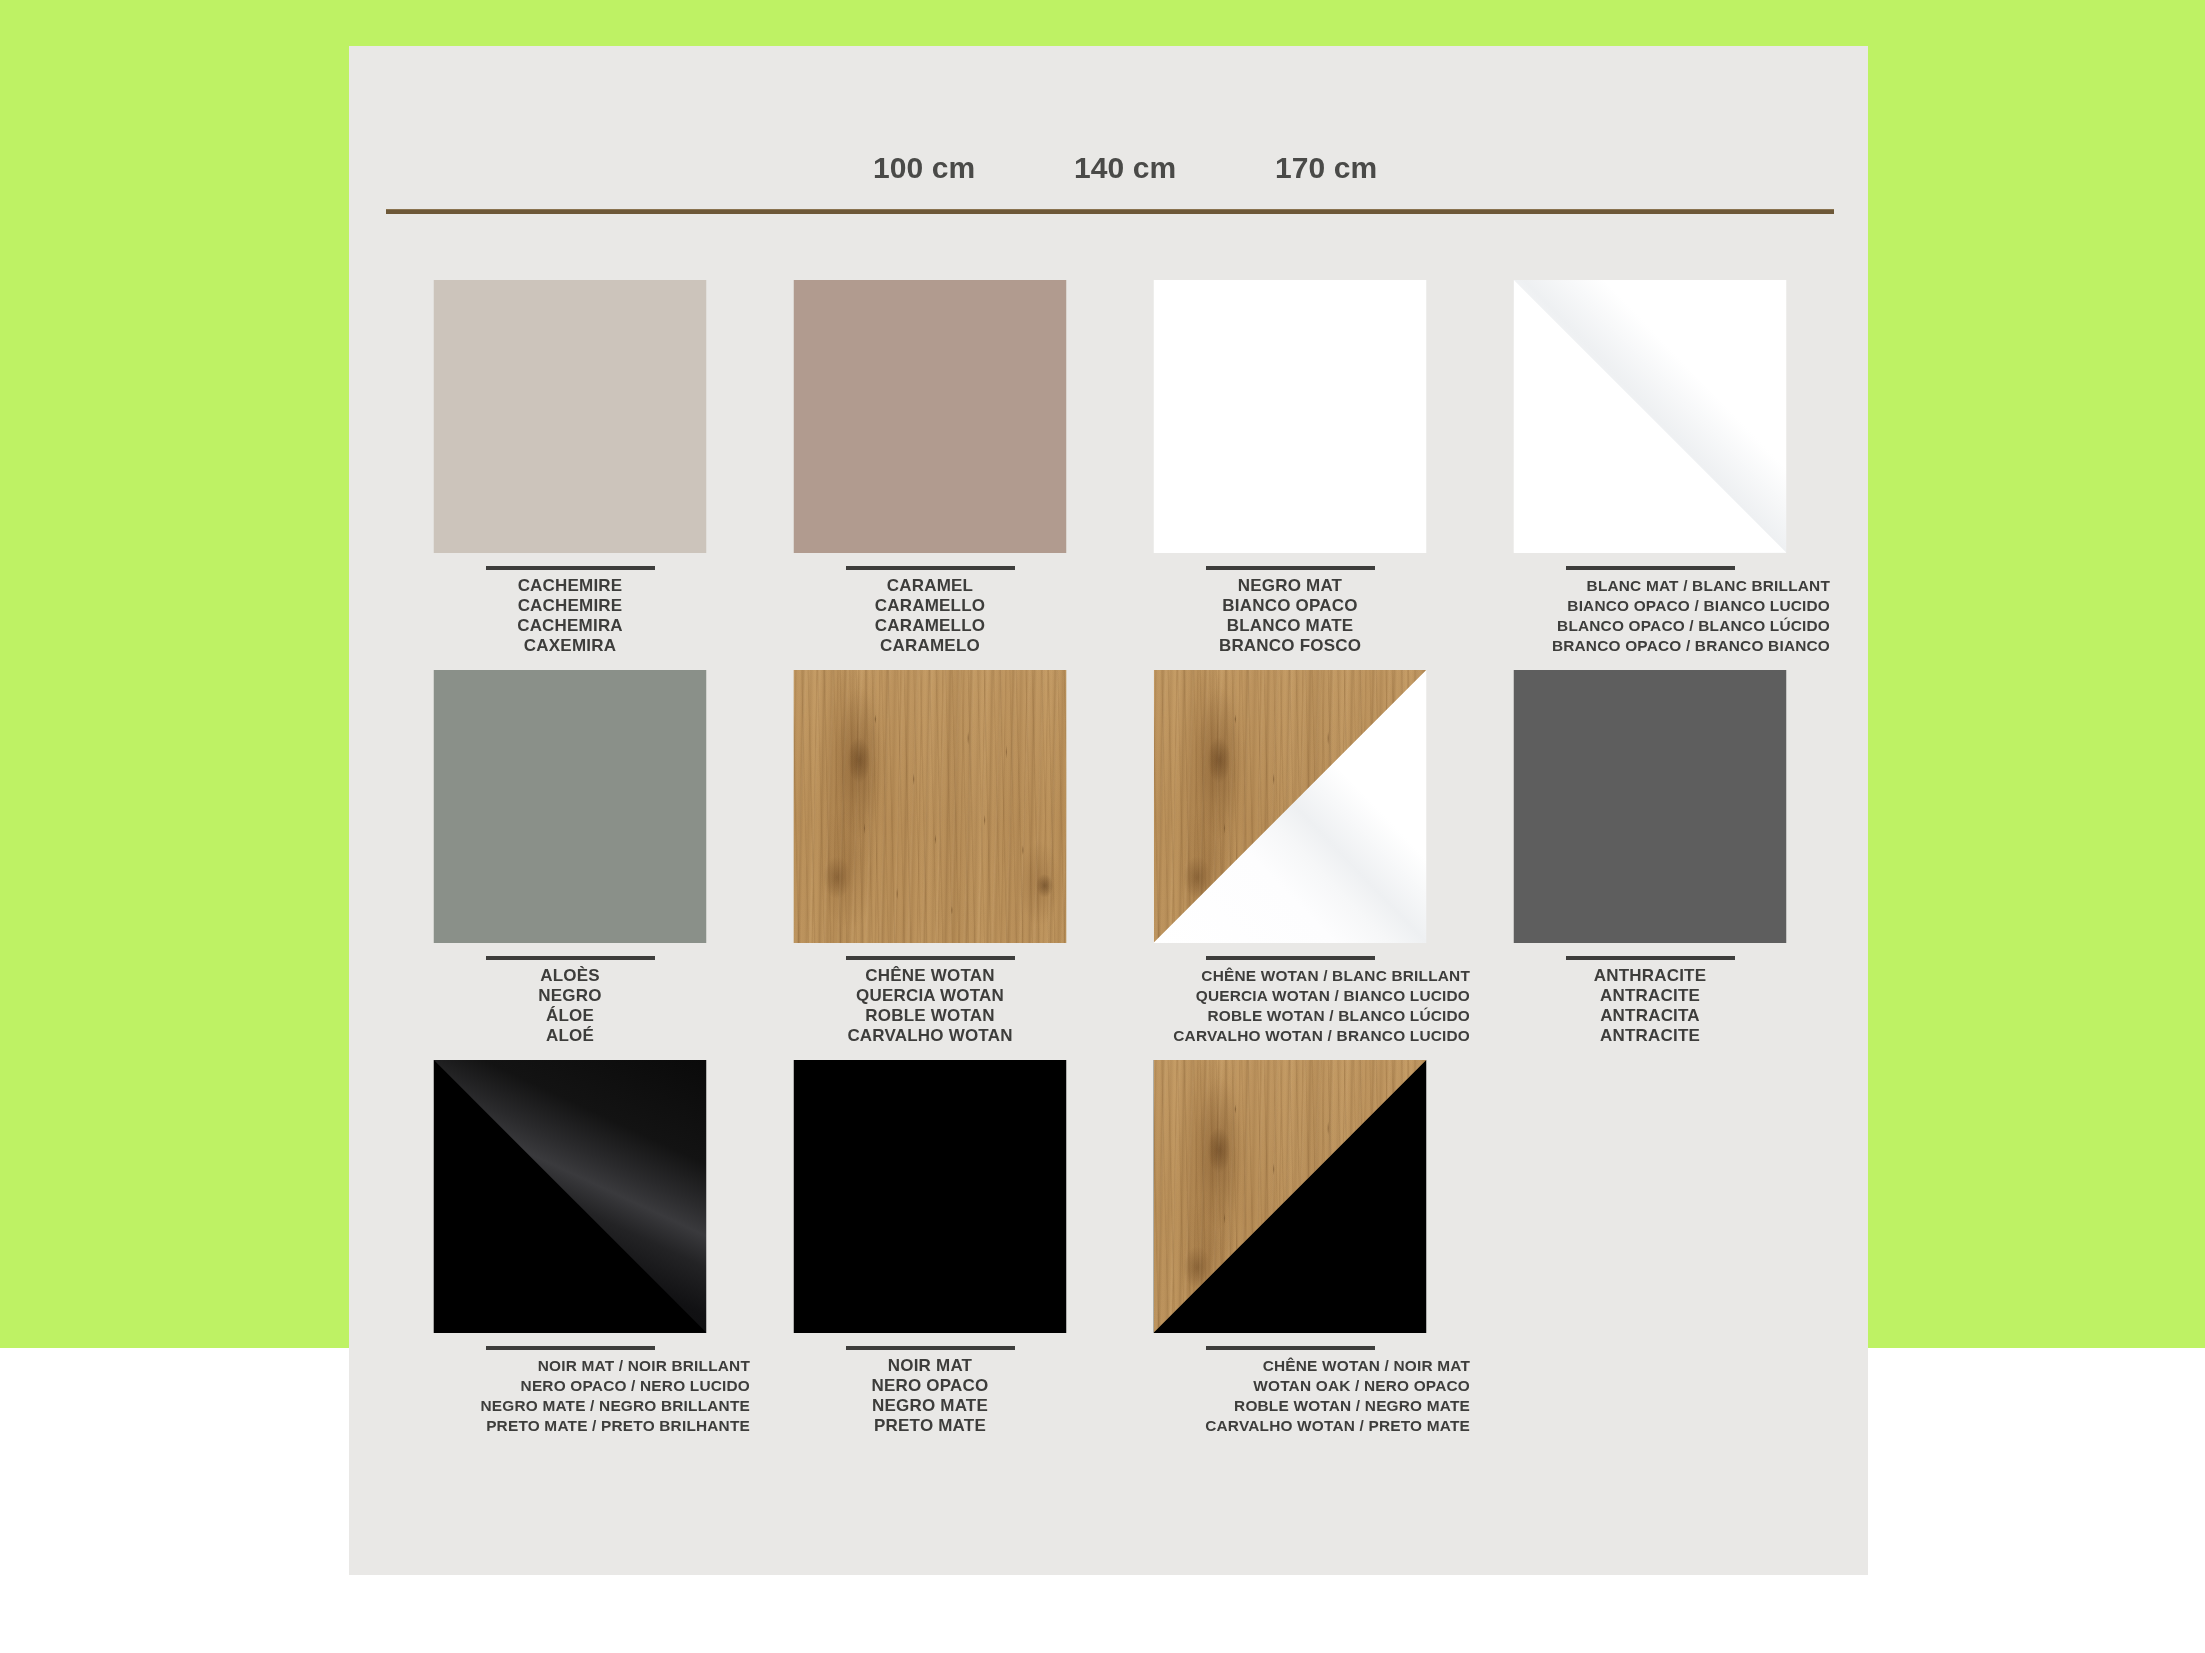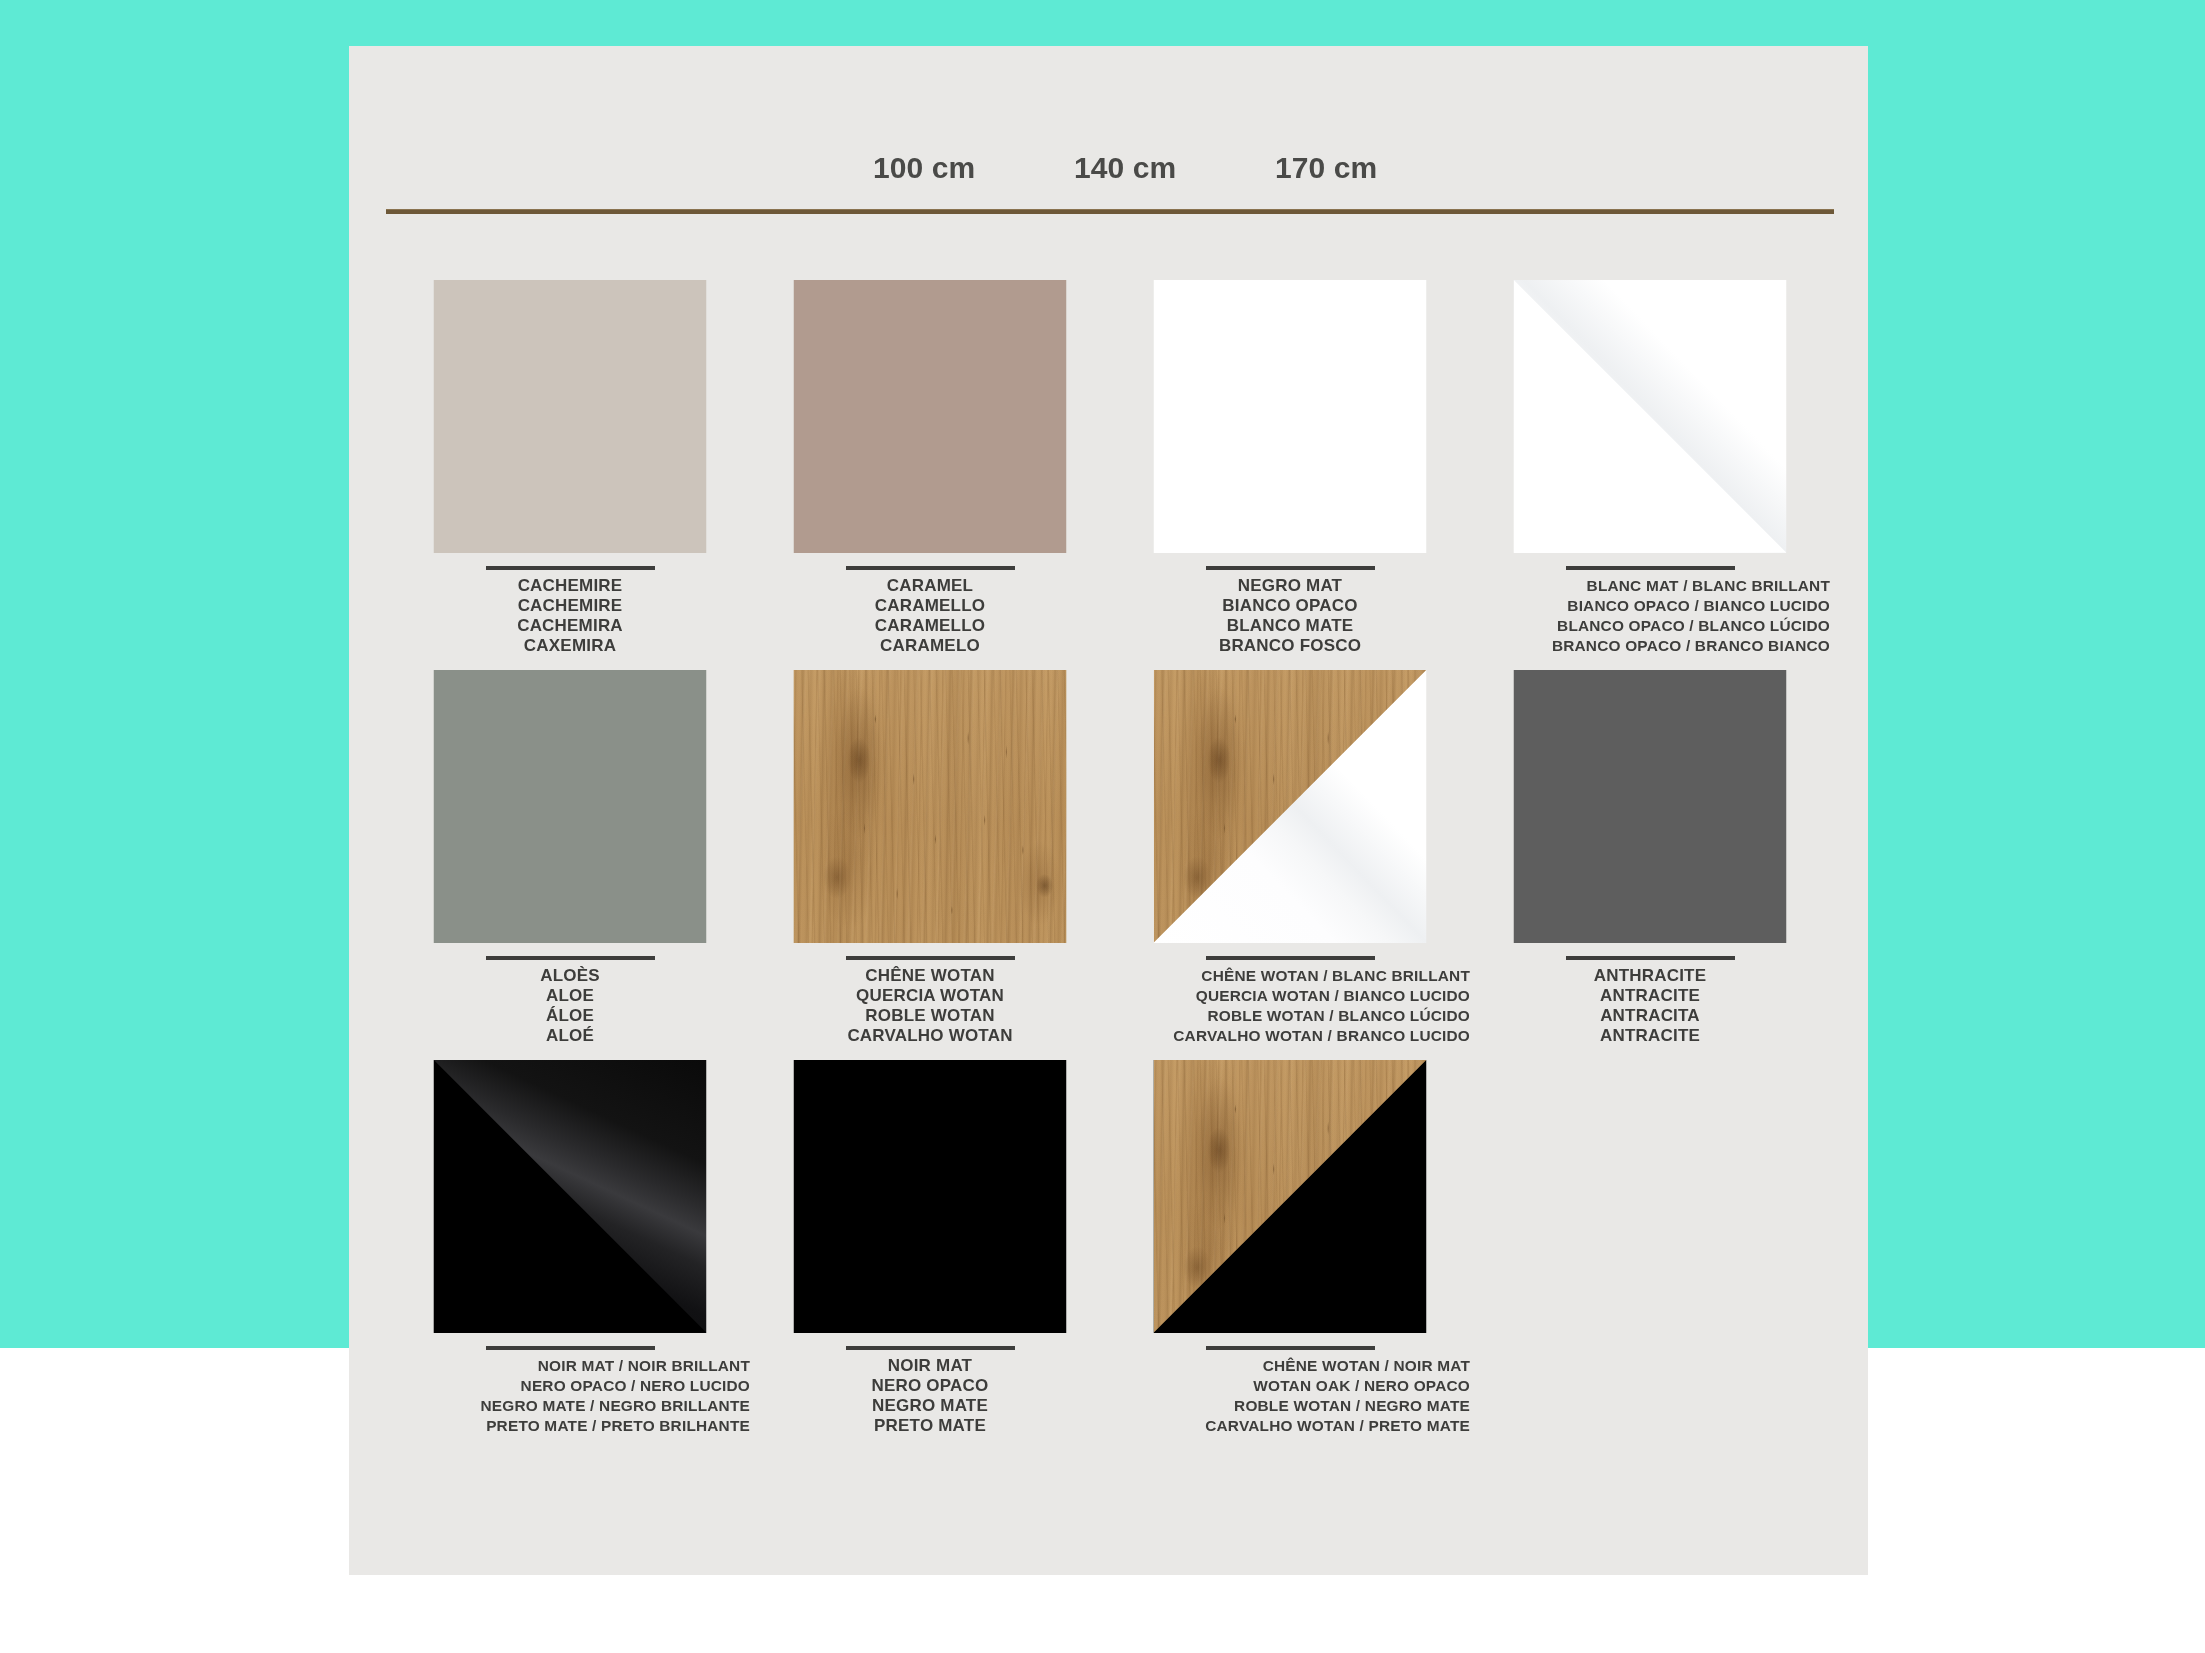--- a/index.html
+++ b/index.html
@@ -7,21 +7,21 @@
     width: 2205px; height: 1654px;
     background: #ffffff;
     font-family: "Liberation Sans", sans-serif;
     overflow: hidden;
   }
 
   
   #canvas {
     position: relative;
     width: 2205px; height: 1348px;
-    background: #5eead4;
+    background: #bef264;
   }
 
   
   #board {
     position: absolute;
     left: 349px; top: 46px;
     width: 1519px; height: 1529px;
     background: #e9e8e6;
   }
 
@@ -278,21 +278,21 @@
       </div>
     </div>
 
     <div class="cell">
       <div class="swatch">
         <div class="fill-solid" style="background:#8a9089"></div>
       </div>
       <div class="caption">
         <div class="cap-rule"></div>
         <div class="cap-line">ALOÈS</div>
-        <div class="cap-line">ALOE</div>
+        <div class="cap-line">NEGRO</div>
         <div class="cap-line">ÁLOE</div>
         <div class="cap-line">ALOÉ</div>
       </div>
     </div>
 
 
     <div class="cell">
       <div class="swatch">
         <div class="wood"></div>
       </div>

